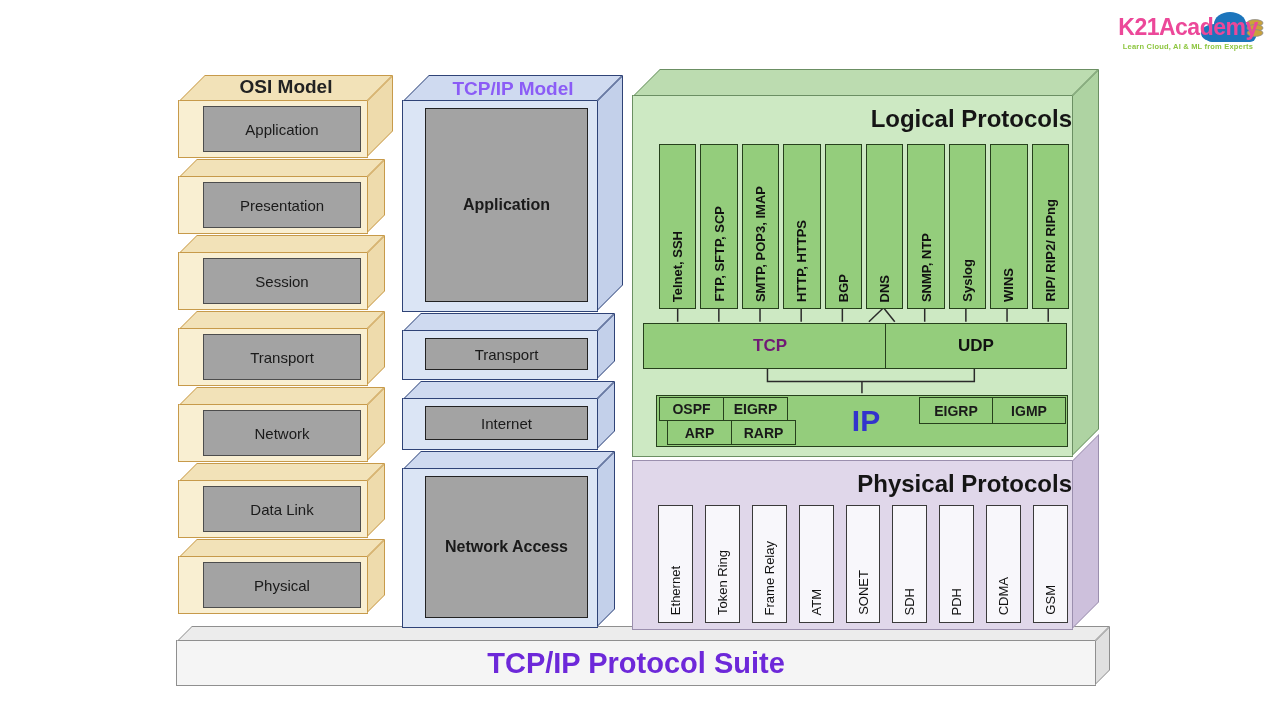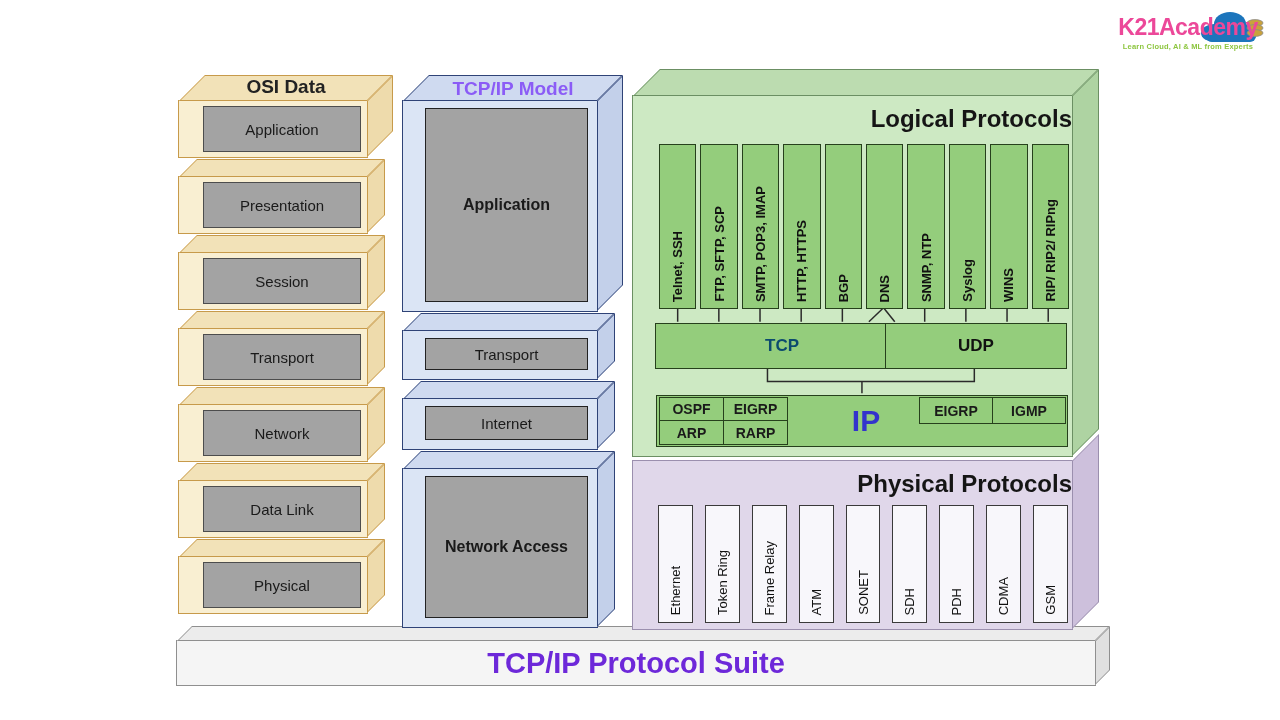--- a/index.html
+++ b/index.html
@@ -47,31 +47,31 @@
   .panel-title{position:absolute;left:0;top:9px;width:100%;text-align:right;
       font-size:24px;font-weight:600;color:#151515;}
   .bar-row{position:absolute;left:26px;top:48px;width:410px;height:165px;display:flex;gap:4px;}
   .gbar{flex:1;background:#94cd7c;border:1.5px solid #26401c;box-sizing:border-box;
       display:flex;align-items:flex-end;justify-content:center;}
   .gbar span{writing-mode:vertical-rl;transform:rotate(180deg);white-space:nowrap;
       font-size:13px;font-weight:600;color:#111;margin-bottom:6px;}
   .tpbox{position:absolute;height:46px;top:227px;background:#94cd7c;border:1.5px solid #26401c;
       box-sizing:border-box;display:flex;align-items:center;justify-content:center;
       font-size:17px;font-weight:700;}
-  .tcp-box{left:22px;width:254px;color:#0c4a6e;}
+  .tcp-box{left:10px;width:254px;color:#701a75;}
   .udp-box{left:252px;width:182px;color:#111;}
   .conn-svg{position:absolute;inset:0;width:100%;height:100%;pointer-events:none;}
 
   .ip-strip{position:absolute;left:23px;top:299px;width:412px;height:52px;background:#94cd7c;
       border:1.5px solid #26401c;box-sizing:border-box;}
   .ip-big{position:absolute;left:154px;top:0;width:110px;height:100%;display:flex;
       align-items:center;justify-content:center;font-size:30px;font-weight:700;color:#3333cc;}
   .ip-row{position:absolute;display:flex;}
   .ip-row-top{left:2px;top:1px;width:128px;height:24px;}
-  .ip-row-bottom{left:2px;top:24px;width:128px;height:25px;}
+  .ip-row-bottom{left:10px;top:24px;width:128px;height:25px;}
   .ip-row-right{left:262px;top:1px;width:146px;height:27px;}
   .ip-cell{flex:1;background:#94cd7c;border:1.5px solid #26401c;box-sizing:border-box;
       display:flex;align-items:center;justify-content:center;font-size:14px;font-weight:600;margin-right:-1px;}
 
   
   .physical-panel{position:absolute;left:632px;top:460px;width:441px;height:170px;z-index:2;
       --d:27px;--side:#cdc0dc;--bd:#9b8fae;background:#e0d7ea;border:1.5px solid #9b8fae;}
   .physical-panel::before{display:none;}
   .pbar-row{position:absolute;left:25px;top:44px;width:410px;height:118px;display:flex;gap:12px;}
   .pbar{flex:1;background:#f8f7fb;border:1.5px solid #3a3a3a;box-sizing:border-box;
@@ -95,21 +95,21 @@
 </style>
 </head>
 <body>
 
 <div class="canvas">
 
   <div class="footer-bar slab">
     <span class="footer-title">TCP/IP Protocol Suite</span>
   </div>
 
-  <div class="osi-title">OSI Data</div>
+  <div class="osi-title">OSI Model</div>
   <div class="osi-stack">
       <div class="slab osi-slab">
       <div class="wbox">Application</div>
     </div>
       <div class="slab osi-slab">
       <div class="wbox">Presentation</div>
     </div>
       <div class="slab osi-slab">
       <div class="wbox">Session</div>
     </div>

